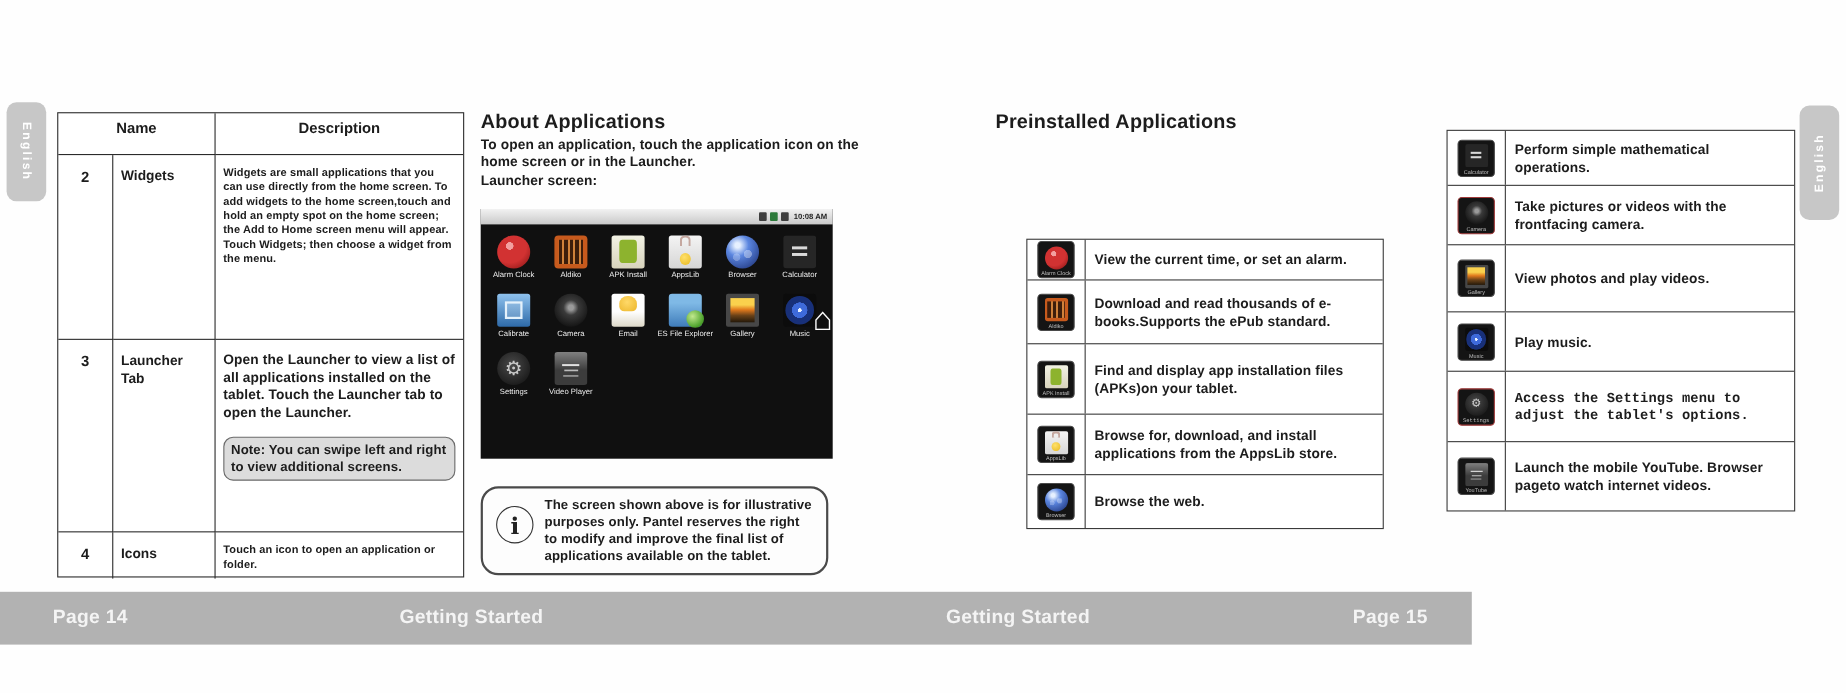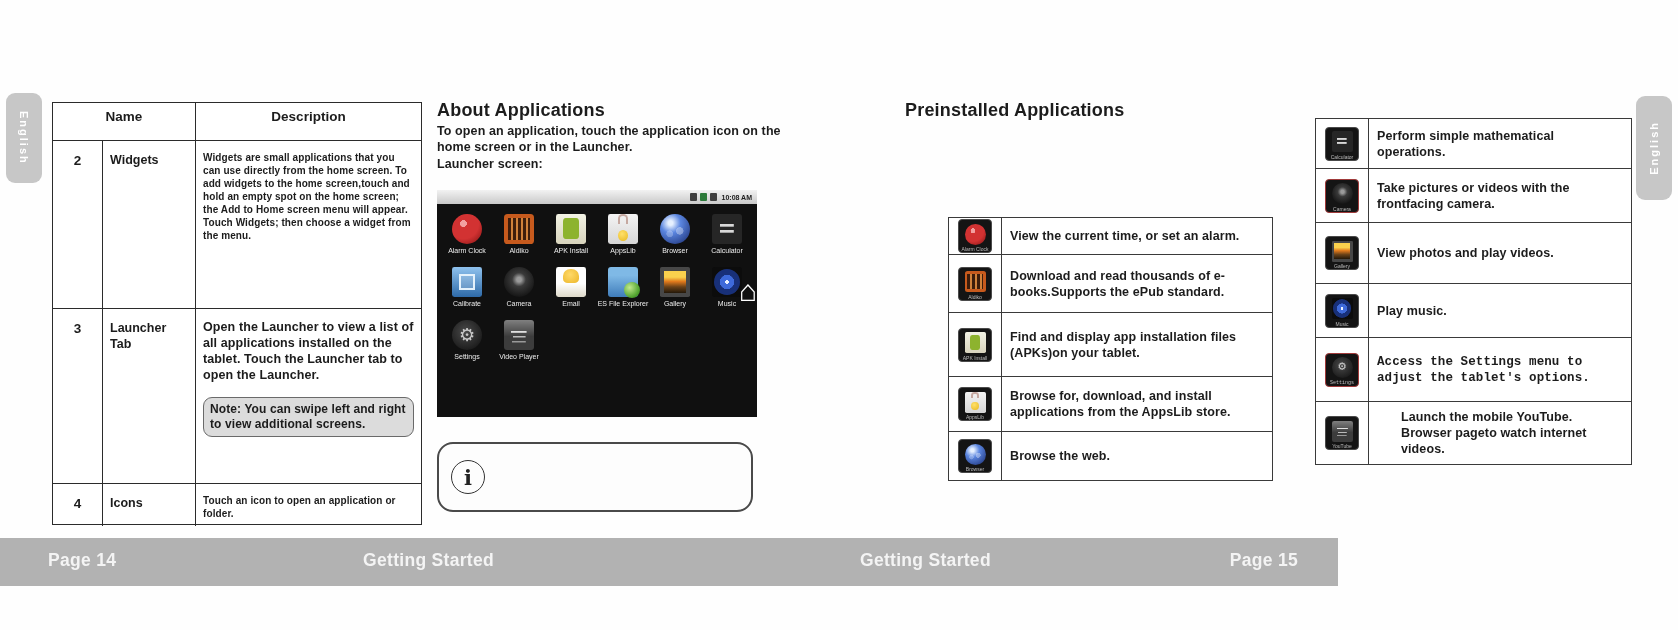--- a/index.html
+++ b/index.html
@@ -99,21 +99,21 @@
   .info-note{position:absolute;left:437px;top:442px;width:316px;min-height:70px;box-sizing:border-box;
              border:2px solid #4a4a4a;border-radius:16px;background:#fdfdfd;
              padding:8px 10px 8px 56px;}
   .info-badge{position:absolute;left:12px;top:16px;width:32px;height:32px;border:1.5px solid #333;
               border-radius:50%;display:flex;align-items:center;justify-content:center;
               font-family:"DejaVu Serif",serif;font-weight:bold;font-size:21px;color:#222;}
   .info-text{font-size:12px;font-weight:bold;line-height:1.28;letter-spacing:.1px;}
 
   
   .app-table{position:absolute;border:1.5px solid #3a3a3a;background:#fff;box-sizing:border-box;}
-  .app-table.mid{left:933px;top:217px;width:325px;margin-left:15px;}
+  .app-table.mid{left:933px;top:217px;width:325px;}
   .app-table.rightcol{left:1315px;top:118px;width:317px;}
   .approw{display:flex;border-bottom:1.2px solid #3a3a3a;}
   .approw:last-child{border-bottom:none;}
   .tilecell{width:52px;flex:none;display:flex;align-items:center;justify-content:center;
             border-right:1.2px solid #3a3a3a;}
   .tile{position:relative;width:34px;height:34px;background:#141414;border:1px solid #4a4a4a;
         border-radius:4px;display:flex;align-items:center;justify-content:center;box-sizing:border-box;}
   .tile.redring{border-color:#a03a3a;}
   .tile .gi{width:21px;height:21px;font-size:17px;margin-bottom:4px;}
   .tile-label{position:absolute;bottom:0;left:0;right:0;text-align:center;font-size:5px;
@@ -231,20 +231,21 @@
       <div class="lapp">
         <span class="gi icon-video-player"></span>
         <span class="lapp-label">Video Player</span>
       </div>
     </div>
     <div class="home-glyph">⌂</div>
   </div>
 
   <div class="info-note">
     <div class="info-badge">i</div>
+    <div class="info-text">The screen shown above is for illustrative purposes only. Pantel reserves the right to modify and improve the final list of applications available on the tablet.</div>
   </div>
 
   <div class="section" style="left:905px;top:100px;width:428px;">
     <p class="sec-title">Preinstalled Applications</p>
   </div>
 
   <div class="app-table mid">
     <div class="approw" style="min-height:36px;">
       <div class="tilecell">
         <span class="tile">
@@ -331,21 +332,21 @@
     </div>
     <div class="approw" style="min-height:63px;font-family:Liberation Mono, monospace;">
       <div class="tilecell">
         <span class="tile redring">
           <span class="gi icon-settings"></span>
           <span class="tile-label">Settings</span>
         </span>
       </div>
       <div class="desccell">Access the Settings menu to adjust the tablet's options.</div>
     </div>
-    <div class="approw" style="min-height:62px;gap:24px;">
+    <div class="approw" style="min-height:62px;">
       <div class="tilecell">
         <span class="tile">
           <span class="gi icon-youtube"></span>
           <span class="tile-label">YouTube</span>
         </span>
       </div>
       <div class="desccell">Launch the mobile YouTube. Browser pageto watch internet videos.</div>
     </div>
   </div>
 

